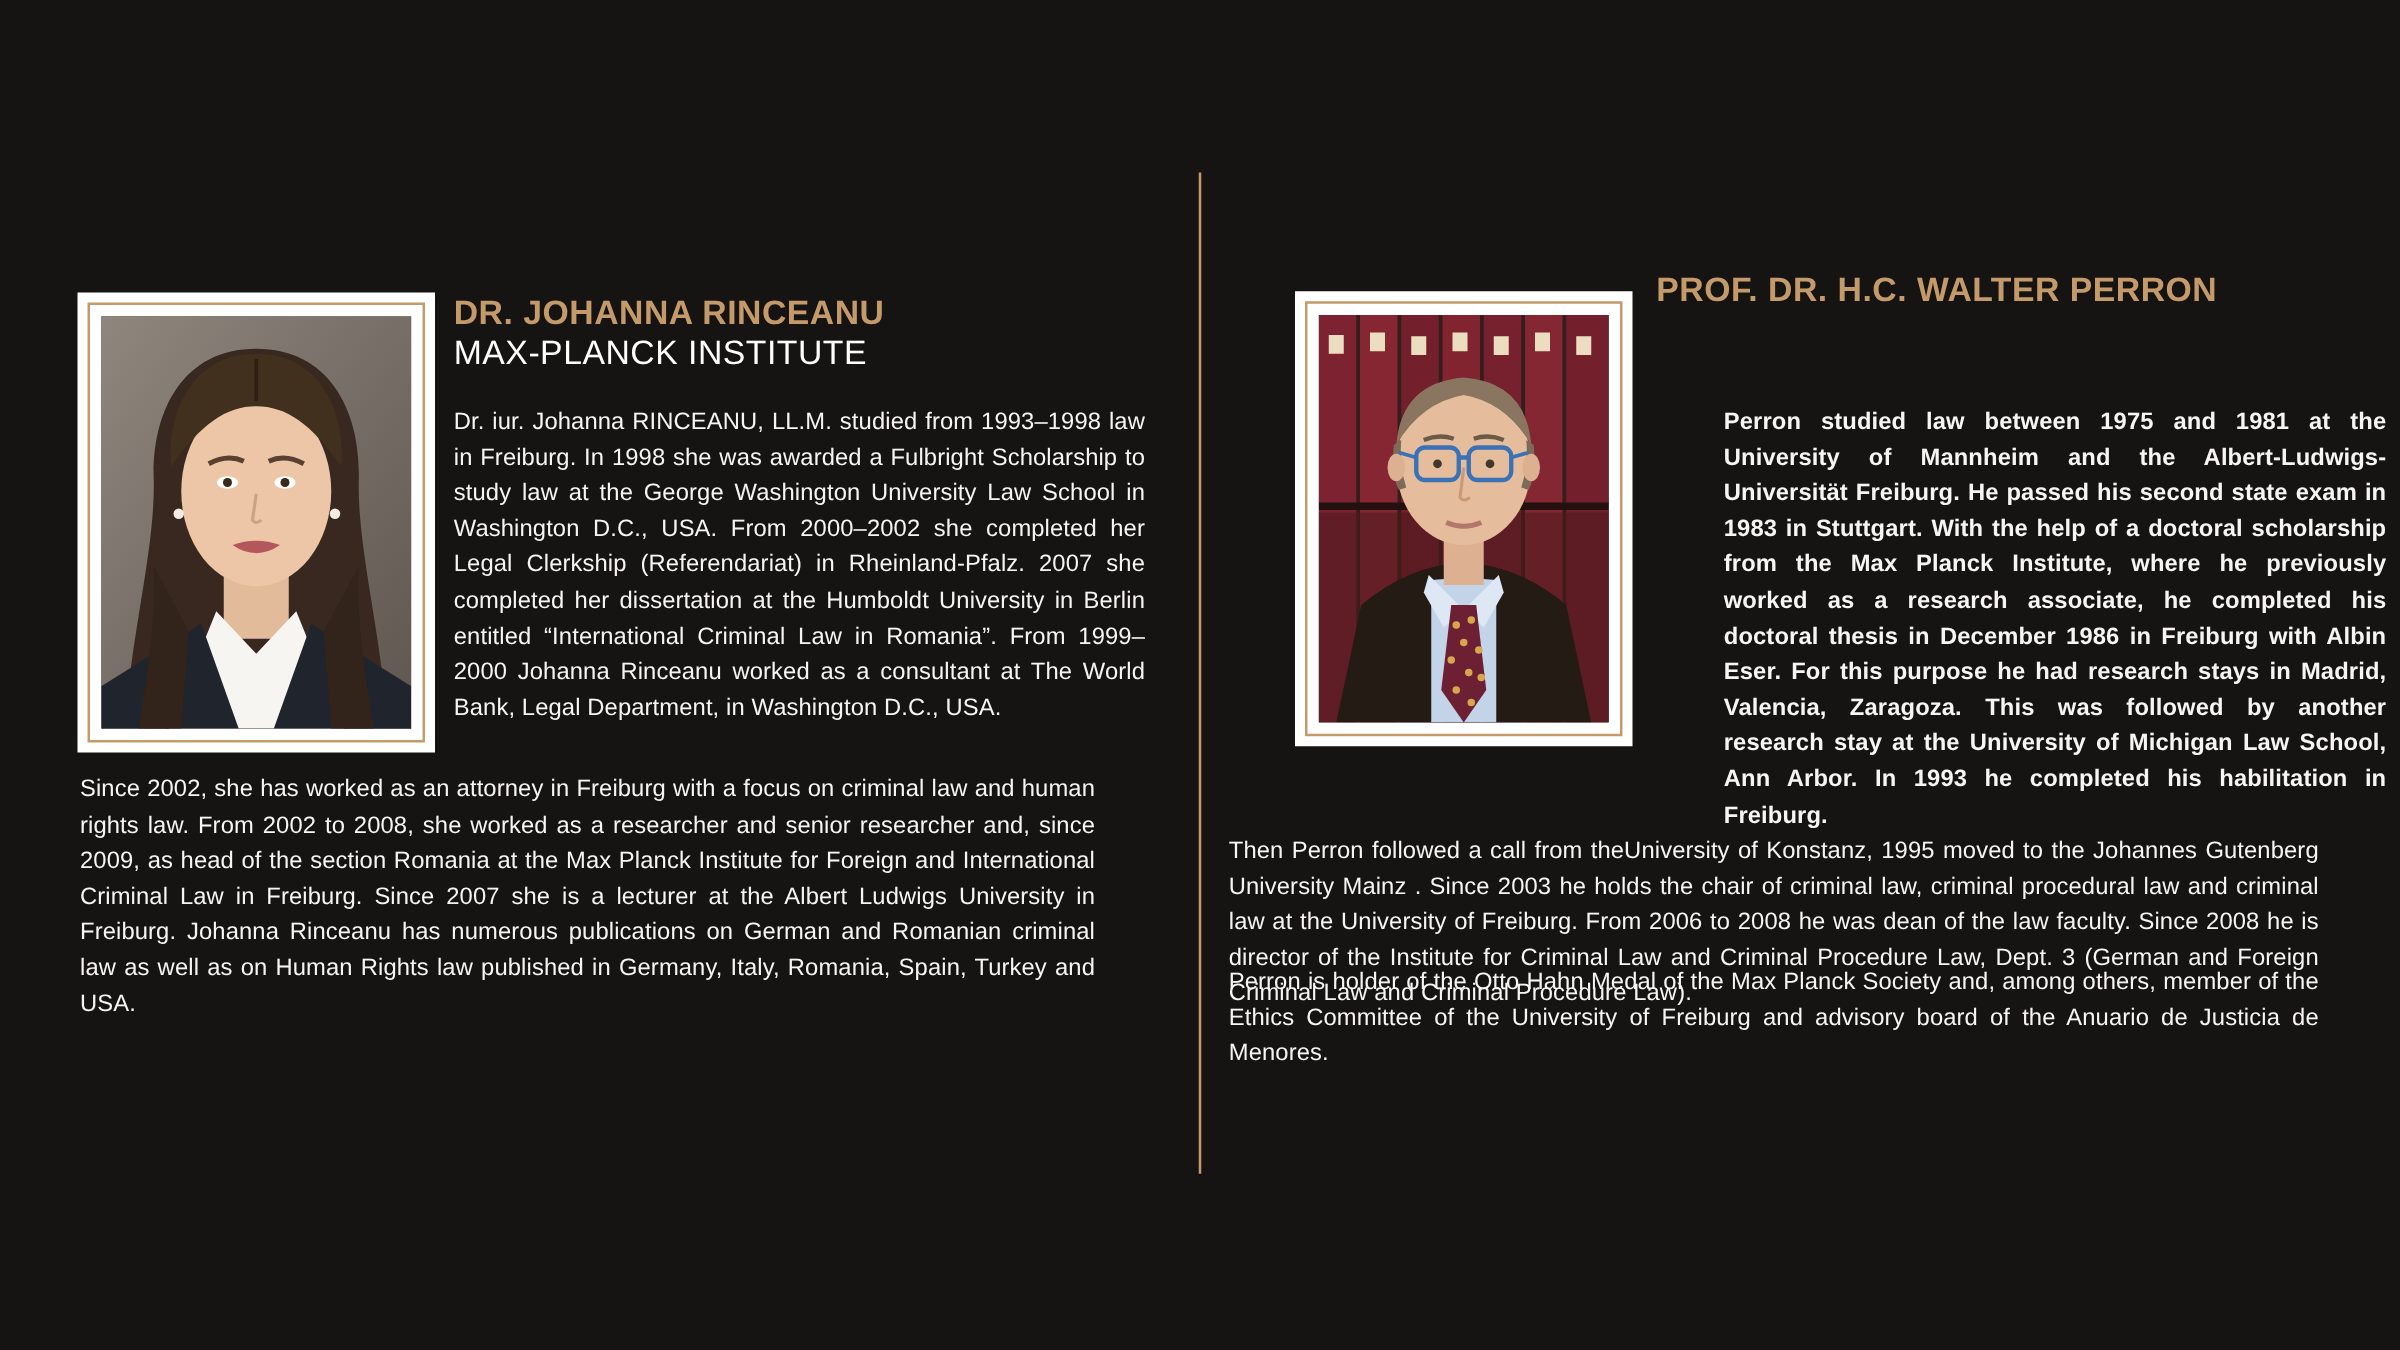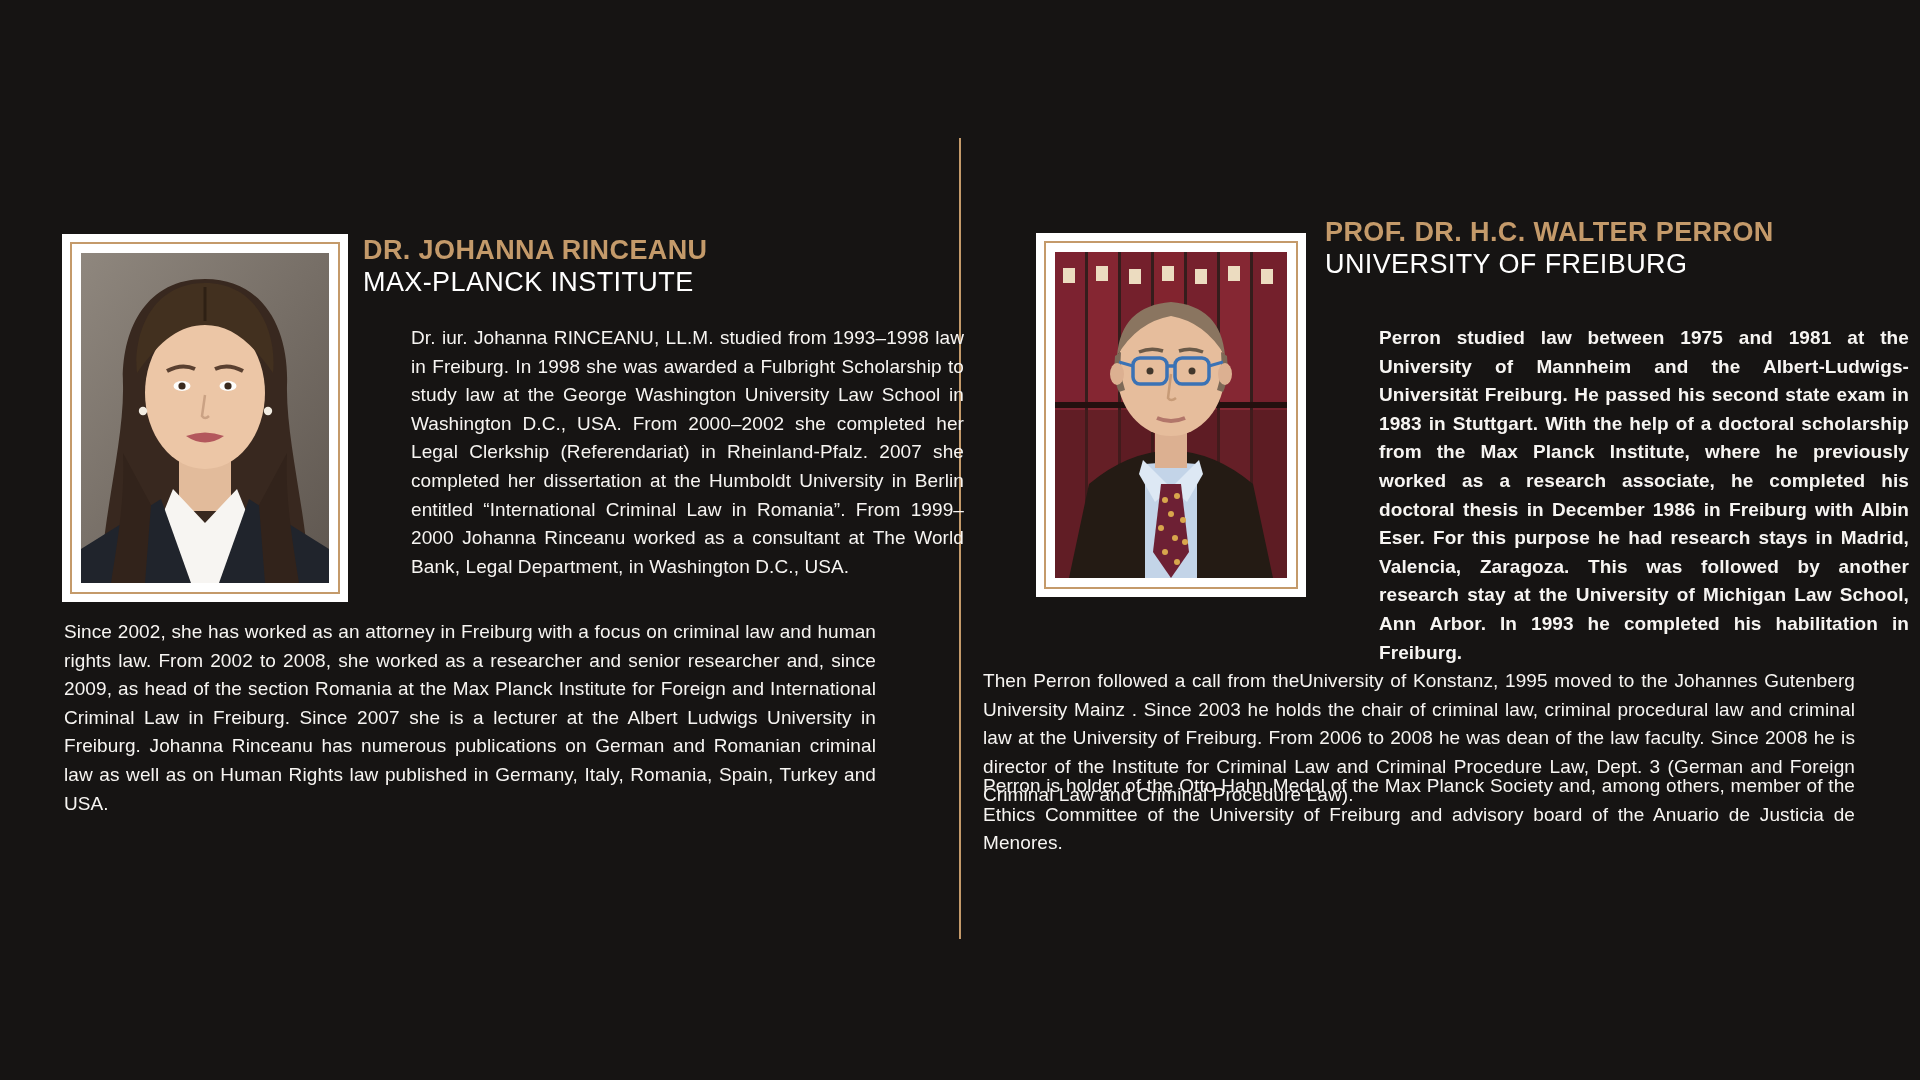--- a/index.html
+++ b/index.html
@@ -37,21 +37,21 @@
   .title-line2{color:#ffffff;font-weight:400;}
   
   .bio{
     position:absolute;
     font-size:19px;
     line-height:28.6px;
     text-align:justify;
     color:var(--text);
     letter-spacing:.1px;
   }
-  #bio-left-intro{left:363px;top:324px;width:553px;margin-left:48px;}
+  #bio-left-intro{left:363px;top:324px;width:553px;}
   #bio-left-more{left:64px;top:618px;width:812px;}
   #bio-right-intro{left:1379px;top:324px;width:530px;font-weight:bold;}
   #bio-right-more1{left:983px;top:619px;width:872px;margin-top:48px;}
   #bio-right-more2{left:983px;top:772px;width:872px;}
 </style>
 </head>
 <body>
 
 <div class="divider"></div>
 
@@ -153,18 +153,17 @@
       <path d="M116 122 L113 146 Q116 150 121 146" stroke="#c79b77" stroke-width="2.5" fill="none"></path>
       <path d="M102 166 Q116 172 130 166" stroke="#b2766a" stroke-width="4" fill="none"></path>
       <ellipse cx="62" cy="122" rx="7" ry="11" fill="#dcb091"></ellipse>
       <ellipse cx="170" cy="122" rx="7" ry="11" fill="#dcb091"></ellipse>
     </svg>
   </div>
 </div>
 
 <div class="title-block" id="title-right">
   <div class="title-line1"><span class="prefix">PROF. DR. H.C. </span><span class="name">WALTER PERRON</span></div>
-  <div class="title-line2">UNIVERSITY OF FREIBURG</div>
 </div>
 
 <p class="bio" id="bio-right-intro">Perron studied law between 1975 and 1981 at the University of Mannheim and the Albert-Ludwigs-Universität Freiburg. He passed his second state exam in 1983 in Stuttgart. With the help of a doctoral scholarship from the Max Planck Institute, where he previously worked as a research associate, he completed his doctoral thesis in December 1986 in Freiburg with Albin Eser. For this purpose he had research stays in Madrid, Valencia, Zaragoza. This was followed by another research stay at the University of Michigan Law School, Ann Arbor. In 1993 he completed his habilitation in Freiburg.</p>
 <p class="bio" id="bio-right-more1">Then Perron followed a call from theUniversity of Konstanz, 1995 moved to the Johannes Gutenberg University Mainz . Since 2003 he holds the chair of criminal law, criminal procedural law and criminal law at the University of Freiburg. From 2006 to 2008 he was dean of the law faculty. Since 2008 he is director of the Institute for Criminal Law and Criminal Procedure Law, Dept. 3 (German and Foreign Criminal Law and Criminal Procedure Law).</p>
 <p class="bio" id="bio-right-more2">Perron is holder of the Otto Hahn Medal of the Max Planck Society and, among others, member of the Ethics Committee of the University of Freiburg and advisory board of the Anuario de Justicia de Menores.</p>
 
 </body></html>

